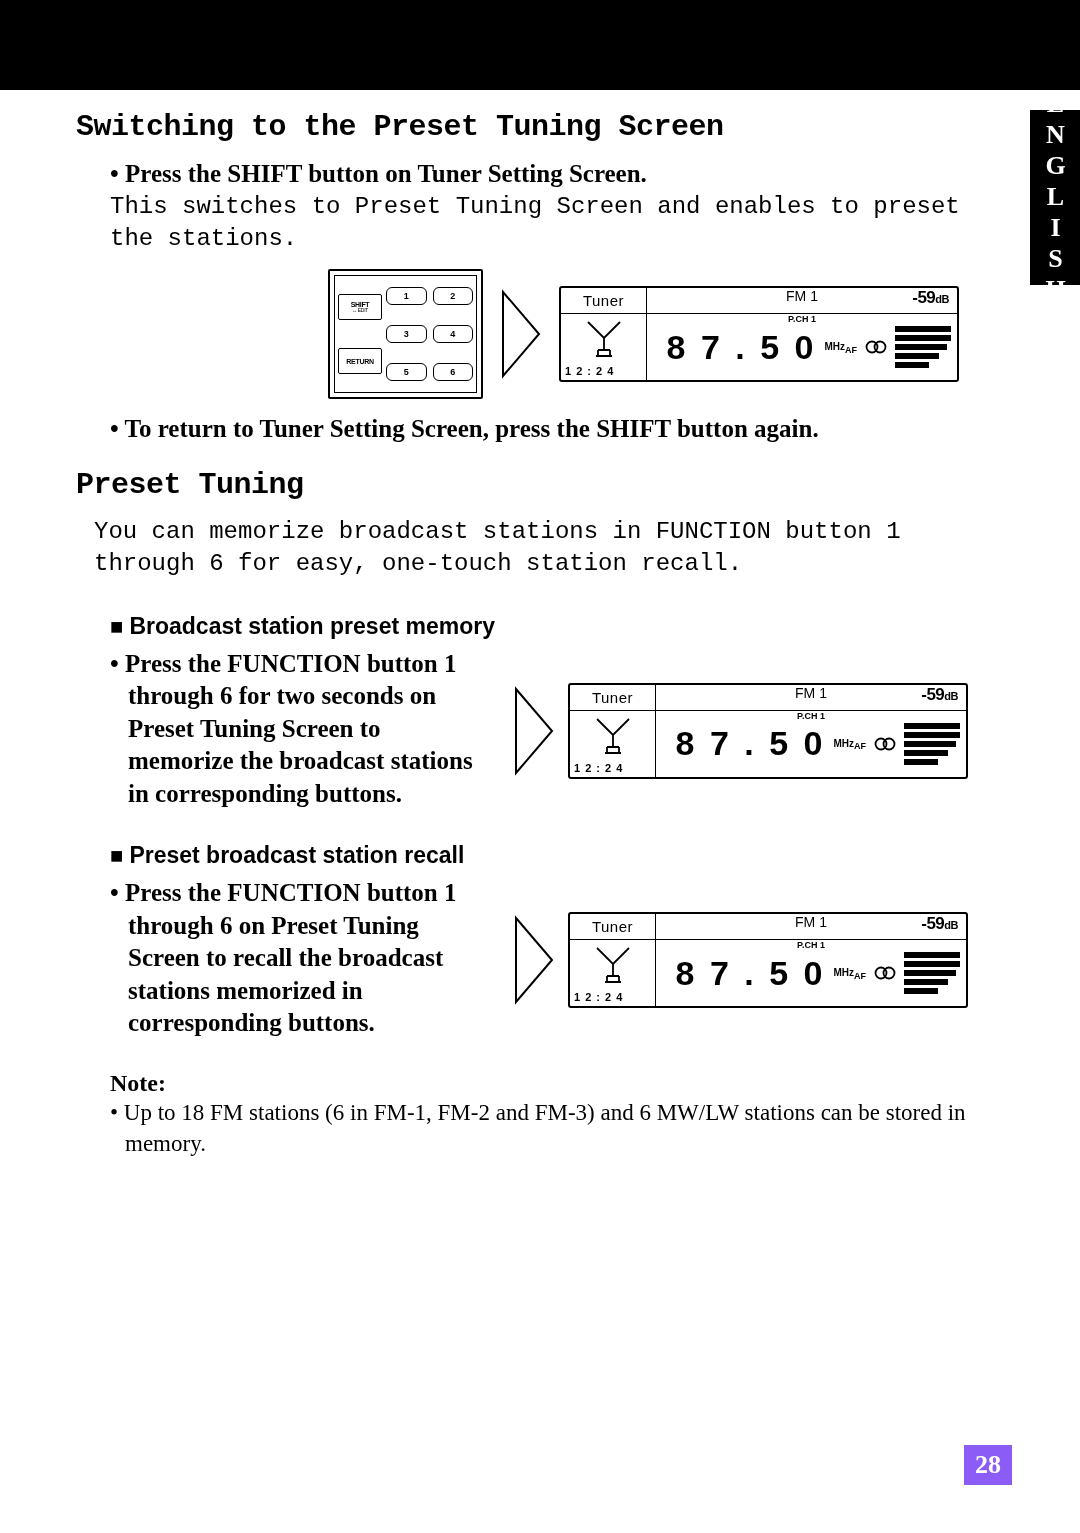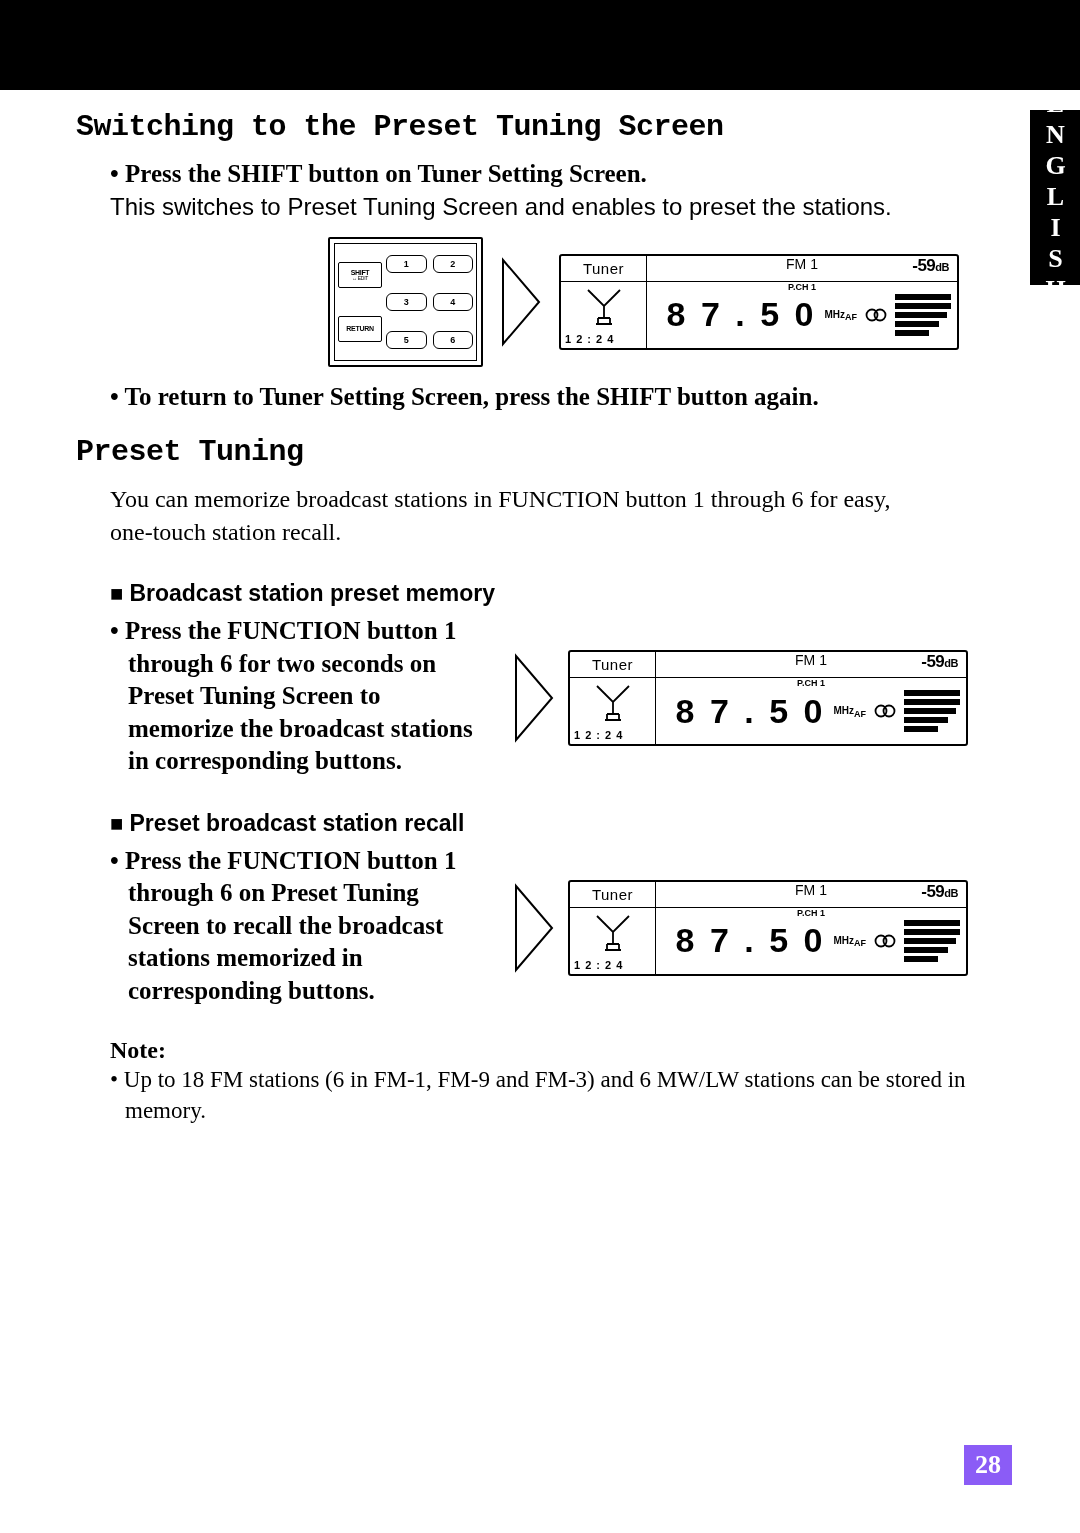--- a/index.html
+++ b/index.html
@@ -9,22 +9,22 @@
   .lang-tab { position: absolute; right: 0; top: 110px; width: 50px; height: 175px; background: #000; display: flex; align-items: center; justify-content: center; }
   .lang-tab span { color: #fff; font-family: "Times New Roman", serif; font-weight: bold; font-size: 26px; letter-spacing: 2px; writing-mode: vertical-rl; text-orientation: upright; }
   .pagenum { position: absolute; right: 68px; bottom: 48px; width: 48px; height: 40px; background: #8b5cf6; color: #fff; font-weight: bold; font-size: 26px; display: flex; align-items: center; justify-content: center; }
 
   .content { position: absolute; left: 68px; top: 110px; width: 900px; }
 
   h2.section { font-family: Liberation Mono, monospace; font-weight: bold; font-size: 30px; margin-bottom: 14px; letter-spacing: -0.5px; margin-left: 8px; }
   h3.sub { font-family: Arial, Helvetica, sans-serif; font-weight: bold; font-size: 23px; margin: 10px 0 8px 42px; }
   .bullet-bold { font-family: "Times New Roman", serif; font-weight: bold; font-size: 25px; margin-left: 42px; text-indent: -18px; padding-left: 18px; line-height: 1.3; }
   .bullet-bold::before { content: "• "; }
-  .body-text { font-family: Liberation Sans, sans-serif; font-size: 24px; margin-left: 42px; line-height: 1.35; }
-  .intro-text { font-family: Liberation Serif, serif; font-size: 24px; margin-left: 42px; line-height: 1.35; max-width: 820px; }
+  .body-text { font-family: Liberation Mono, monospace; font-size: 24px; margin-left: 42px; line-height: 1.35; }
+  .intro-text { font-family: Liberation Mono, monospace; font-size: 24px; margin-left: 26px; line-height: 1.35; max-width: 820px; }
   .note-label { font-family: "Times New Roman", serif; font-weight: bold; font-size: 24px; margin-left: 42px; margin-top: 30px; }
   .note-item { font-family: "Times New Roman", serif; font-size: 23px; margin-left: 42px; text-indent: -15px; padding-left: 15px; line-height: 1.35; }
   .note-item::before { content: "•  "; }
 
   .square-bullet::before { content: "■  "; font-size: 22px; }
   .square-bullet { margin-left: 22px; padding-left: 0; text-indent: 0; }
 
   .fig-row { display: flex; align-items: center; gap: 18px; margin: 14px 0 14px 260px; }
   .col-text { width: 390px; }
   .col-fig { display: flex; align-items: center; gap: 14px; margin-top: 4px; }
@@ -276,18 +276,18 @@
                   <div></div>
                   <div></div>
               </div>
             </div>
           </div>
         </div>
       </div>
     </div>
 
     <p class="note-label">Note:</p>
-    <p class="note-item">Up to 18 FM stations (6 in FM-1, FM-9 and FM-3) and 6 MW/LW stations can be stored in memory.</p>
+    <p class="note-item">Up to 18 FM stations (6 in FM-1, FM-2 and FM-3) and 6 MW/LW stations can be stored in memory.</p>
 
   </div>
 
   <div class="pagenum">28</div>
 </div>
 
 </body></html>

